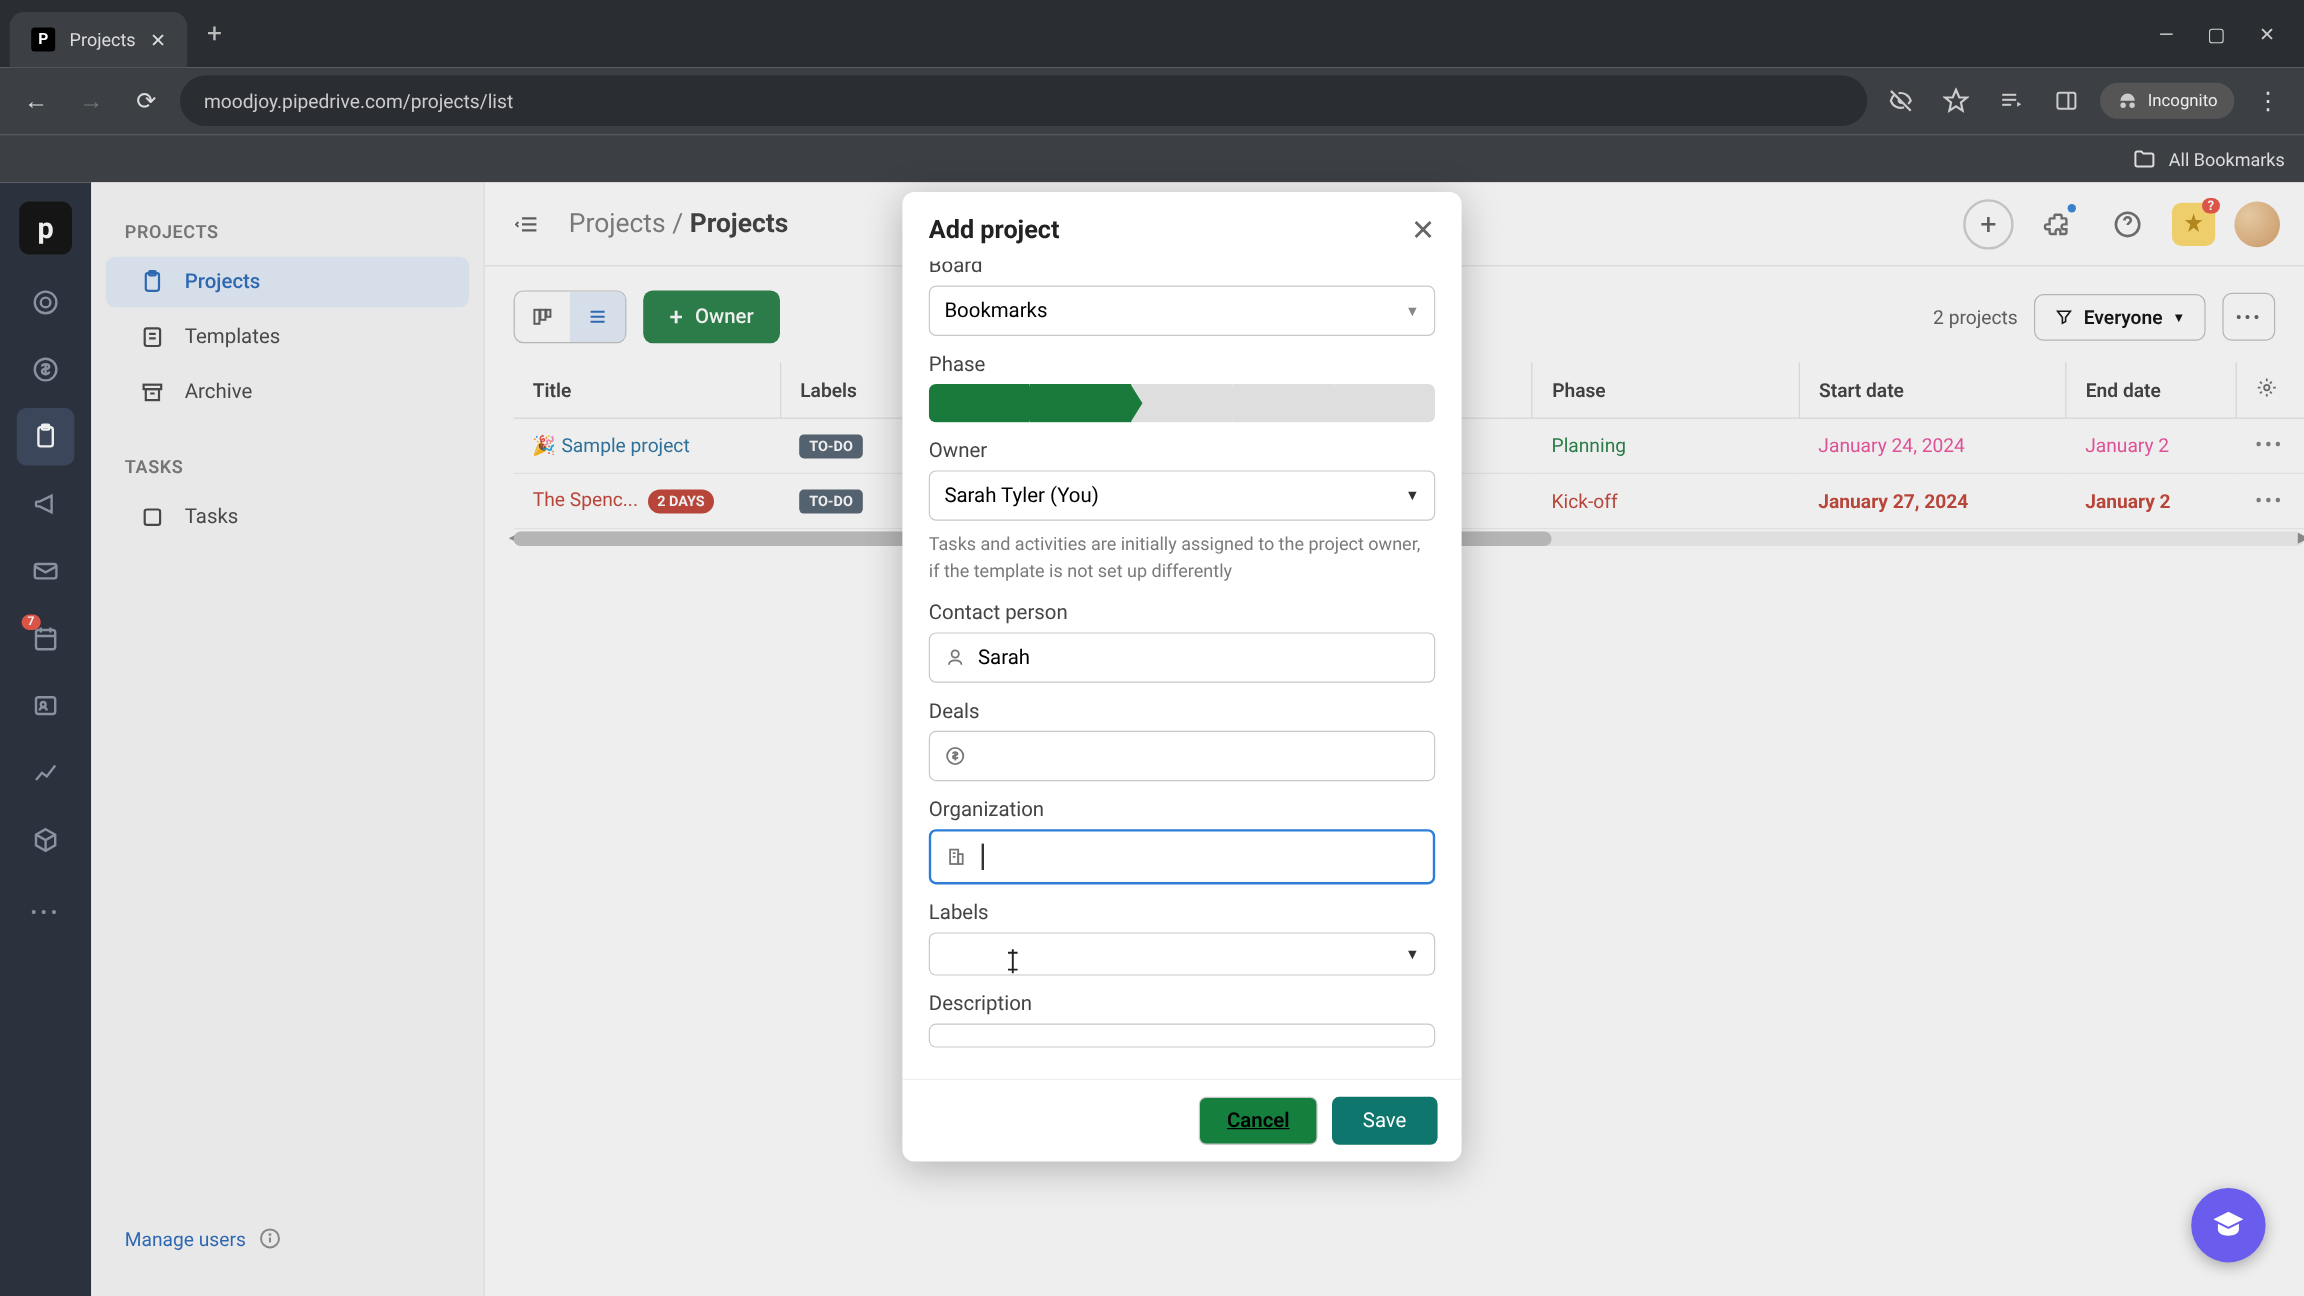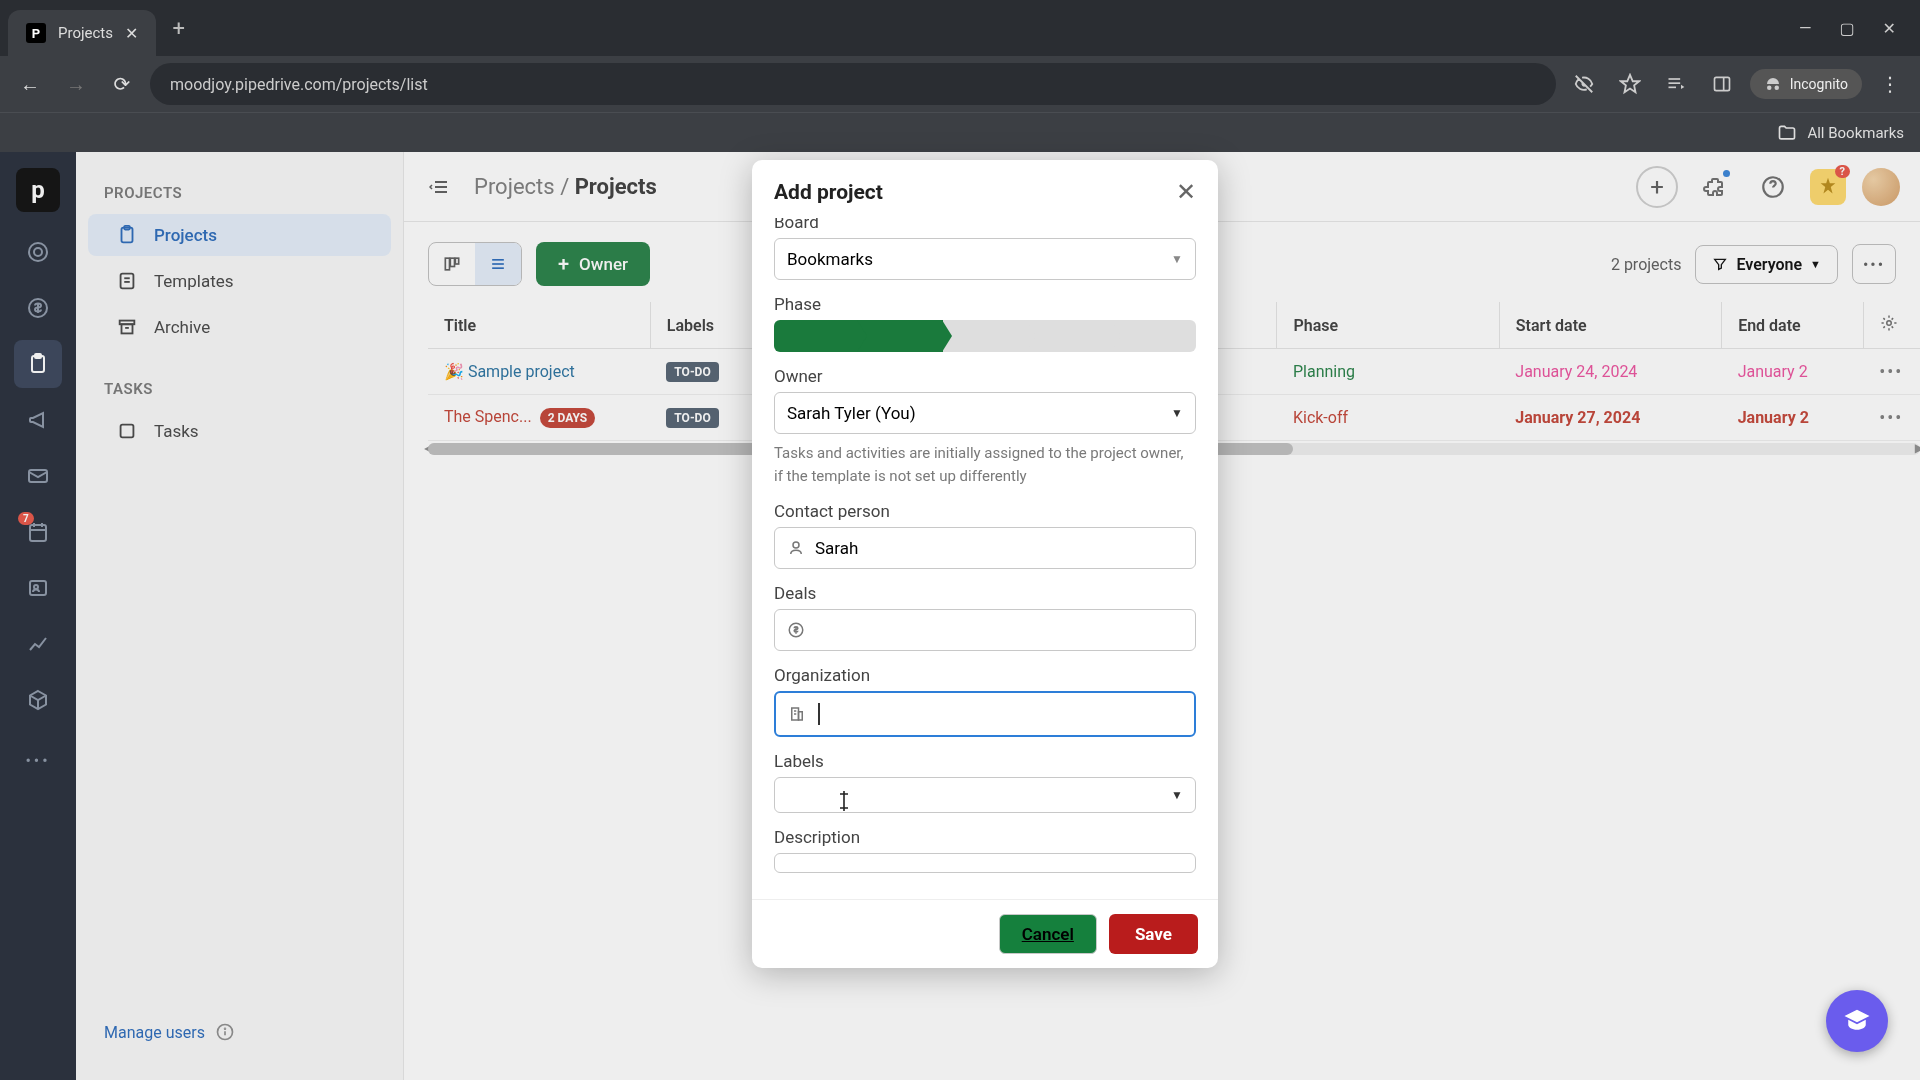--- a/index.html
+++ b/index.html
@@ -105,21 +105,21 @@
     .phase-seg:last-child::after { display: none; }
     .phase-seg::before { content: ''; position: absolute; right: -11px; top: 0; border-left: 11px solid #fff; border-top: 16px solid transparent; border-bottom: 16px solid transparent; z-index: 0; }
     .phase-seg:last-child::before { display: none; }
     .help-text { font-size: 15px; color: #7a7a7a; margin-top: 8px; line-height: 1.5; }
     .input-icon { color: #777; display: flex; align-items: center; }
     .input-icon svg { width: 18px; height: 18px; }
     .fld-input input { border: none; outline: none; flex: 1; font-size: 17px; background: transparent; }
     .text-cursor { width: 2px; height: 22px; background: #333; margin-left: 2px; }
     .modal-foot { padding: 14px 20px; border-top: 1px solid #eee; display: flex; justify-content: flex-end; gap: 12px; }
     .btn-cancel { padding: 3px 22px; border: 1px solid #c8c8c8; border-radius: 6px; background: #15803d; font-size: 17px; cursor: pointer; font-weight: 600; text-decoration: underline; }
-    .btn-save { padding: 10px 26px; border: none; border-radius: 6px; background: #b91c1c; color: #fff; font-size: 17px; font-weight: 700; cursor: pointer; }
+    .btn-save { padding: 10px 26px; border: none; border-radius: 6px; background: #0f766e; color: #fff; font-size: 17px; font-weight: 400; cursor: pointer; }
 
     .mouse-cursor { position: absolute; width: 18px; height: 22px; pointer-events: none; }
 
     
     .fab { position: absolute; bottom: 28px; right: 32px; width: 62px; height: 62px; border-radius: 50%; background: #6a5ced; display: flex; align-items: center; justify-content: center; box-shadow: 0 3px 12px rgba(0,0,0,0.3); cursor: pointer; }
     .fab svg { width: 30px; height: 30px; fill: #fff; }
   </style>
 </head>
 <body>
 

